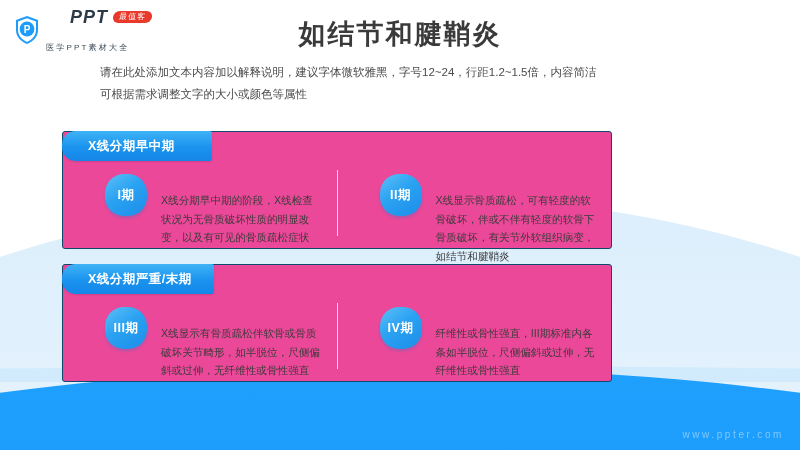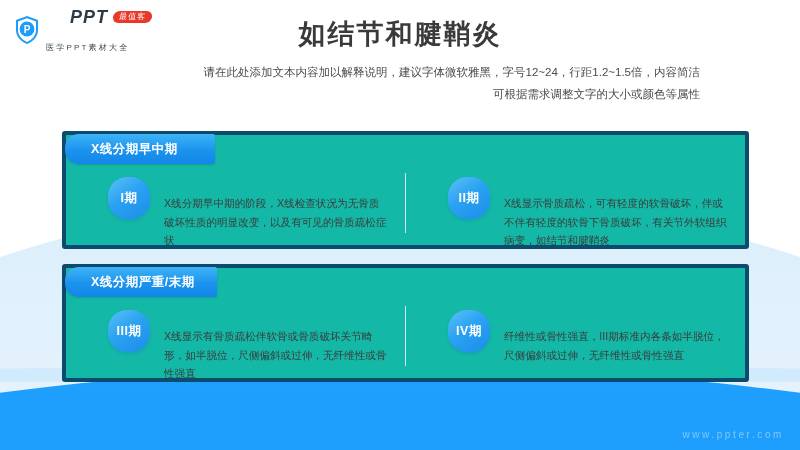--- a/index.html
+++ b/index.html
@@ -62,30 +62,30 @@
 
   
   .page-title{
     position:absolute;left:0;right:0;top:16px;
     text-align:center;z-index:5;
     font-size:27px;font-weight:bold;color:#3a3a3a;
     letter-spacing:2px;
   }
   .page-subtitle{
     position:absolute;left:100px;right:100px;top:62px;
-    text-align:right;z-index:5;
+    text-align:left;z-index:5;
     font-size:11.5px;color:#4b4b4b;line-height:1.9;
   }
   .page-subtitle div{white-space:nowrap;}
 
   
   .card{
-    position:absolute;left:62px;width:687px;
-    background:#14b8a6;
-    border:4px solid #0c4a6e;
+    position:absolute;left:62px;width:550px;
+    background:#ec4899;
+    border:1px solid #0c4a6e;
     border-radius:3px;
     z-index:4;
     box-sizing:border-box;
   }
   #card-1{top:131px;height:118px;}
   #card-2{top:264px;height:118px;}
 
   .section-tab{
     position:absolute;left:-1px;top:-1px;
     height:30px;min-width:150px;

